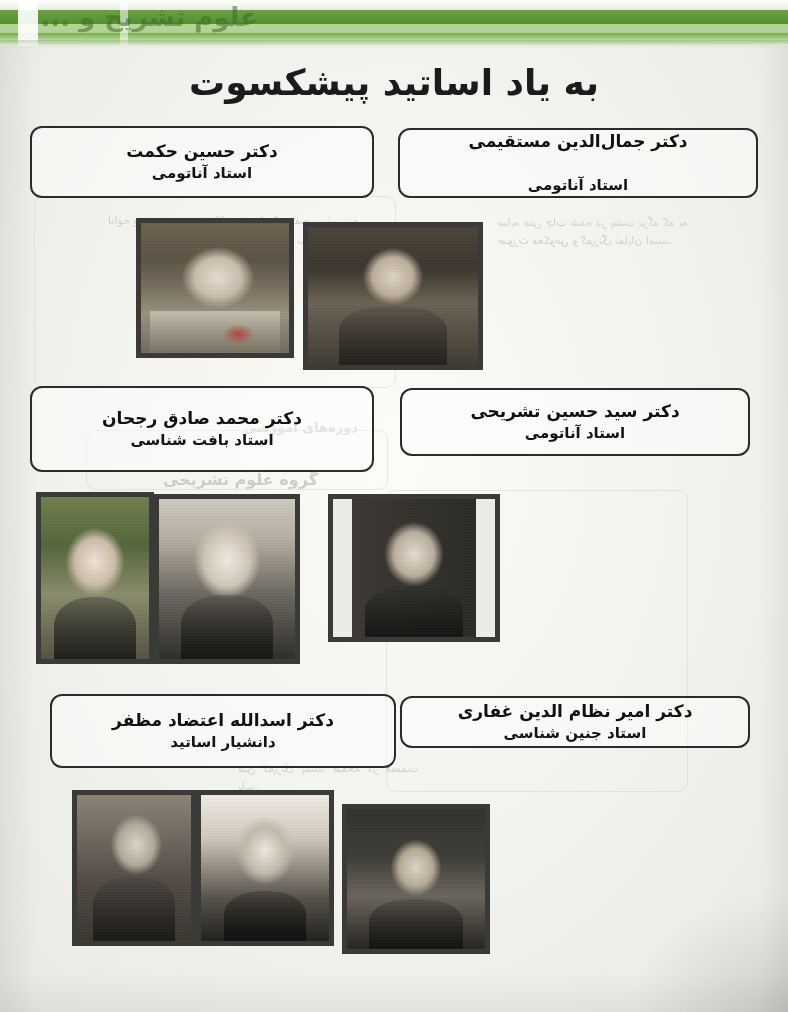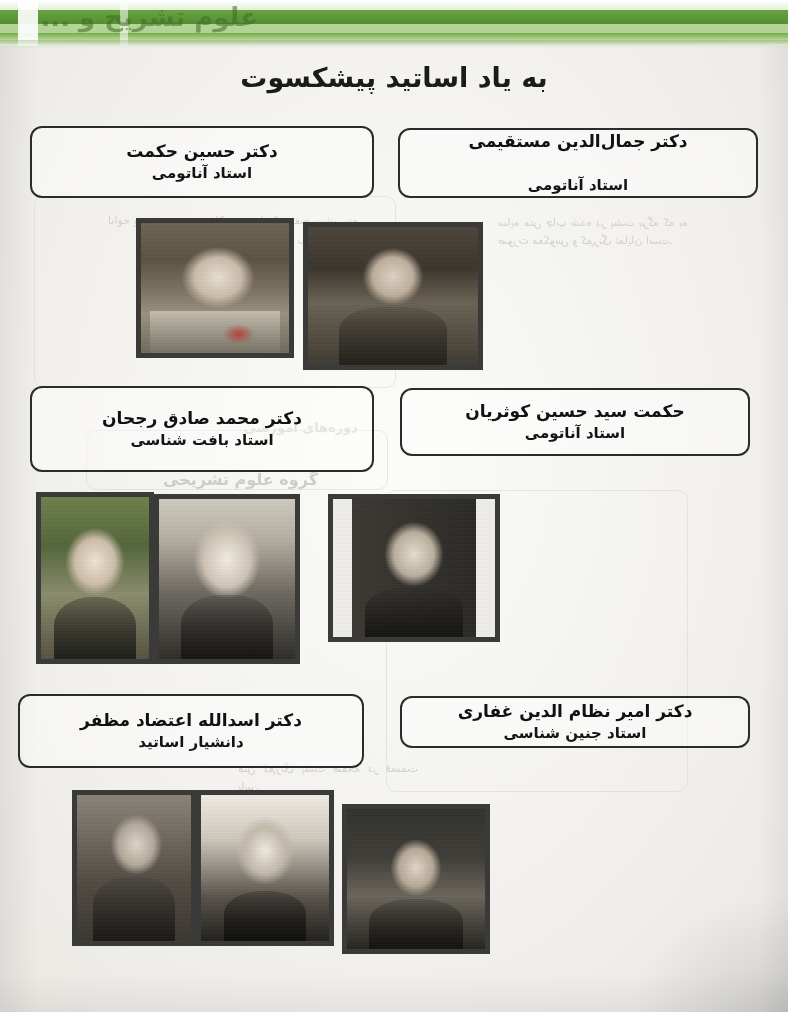--- a/index.html
+++ b/index.html
@@ -125,21 +125,21 @@
     text-align: right;
   }
 
   
   .main-title {
     position: absolute;
     top: 62px;
     left: 0;
     width: 788px;
     text-align: center;
-    font-size: 27px;
+    font-size: 36px;
     font-weight: bold;
     color: #1b1b1b;
     letter-spacing: .5px;
   }
 
   
   .plate {
     position: absolute;
     border: 2px solid #2b2b2b;
     border-radius: 12px;
@@ -373,40 +373,40 @@
     <div class="inner"></div>
     <div class="photo-grain"></div>
   </div>
 
   <div class="plate" style="top:386px; right:414px; width:344px; height:86px;">
     <div class="nm">دکتر محمد صادق رجحان</div>
     <div class="rk">استاد بافت شناسی</div>
   </div>
 
   <div class="plate" style="top:388px; right:38px; width:350px; height:68px;">
-    <div class="nm">حکمت سید حسین کوثریان</div>
+    <div class="nm">دکتر سید حسین تشریحی</div>
     <div class="rk">استاد آناتومی</div>
   </div>
 
   <div class="photo ph-rojhan" style="top:494px; right:288px; width:172px; height:148px;">
     <div class="inner"></div>
     <div class="photo-grain"></div>
   </div>
 
   <div class="photo ph-kosarian" style="top:492px; right:634px; width:118px; height:172px;">
     <div class="inner"></div>
     <div class="photo-grain"></div>
   </div>
 
   <div class="photo ph-young" style="top:494px; right:488px; width:146px; height:170px;">
     <div class="inner"></div>
     <div class="photo-grain"></div>
   </div>
 
-  <div class="plate" style="top:694px; right:424px; width:346px; height:74px;">
+  <div class="plate" style="top:694px; right:392px; width:346px; height:74px;">
     <div class="nm">دکتر اسدالله اعتضاد مظفر</div>
     <div class="rk">دانشیار اساتید</div>
   </div>
 
   <div class="plate" style="top:696px; right:38px; width:350px; height:52px;">
     <div class="nm">دکتر امیر نظام الدین غفاری</div>
     <div class="rk">استاد جنین شناسی</div>
   </div>
 
   <div class="photo ph-mozaffar" style="top:804px; right:298px; width:148px; height:150px;">

